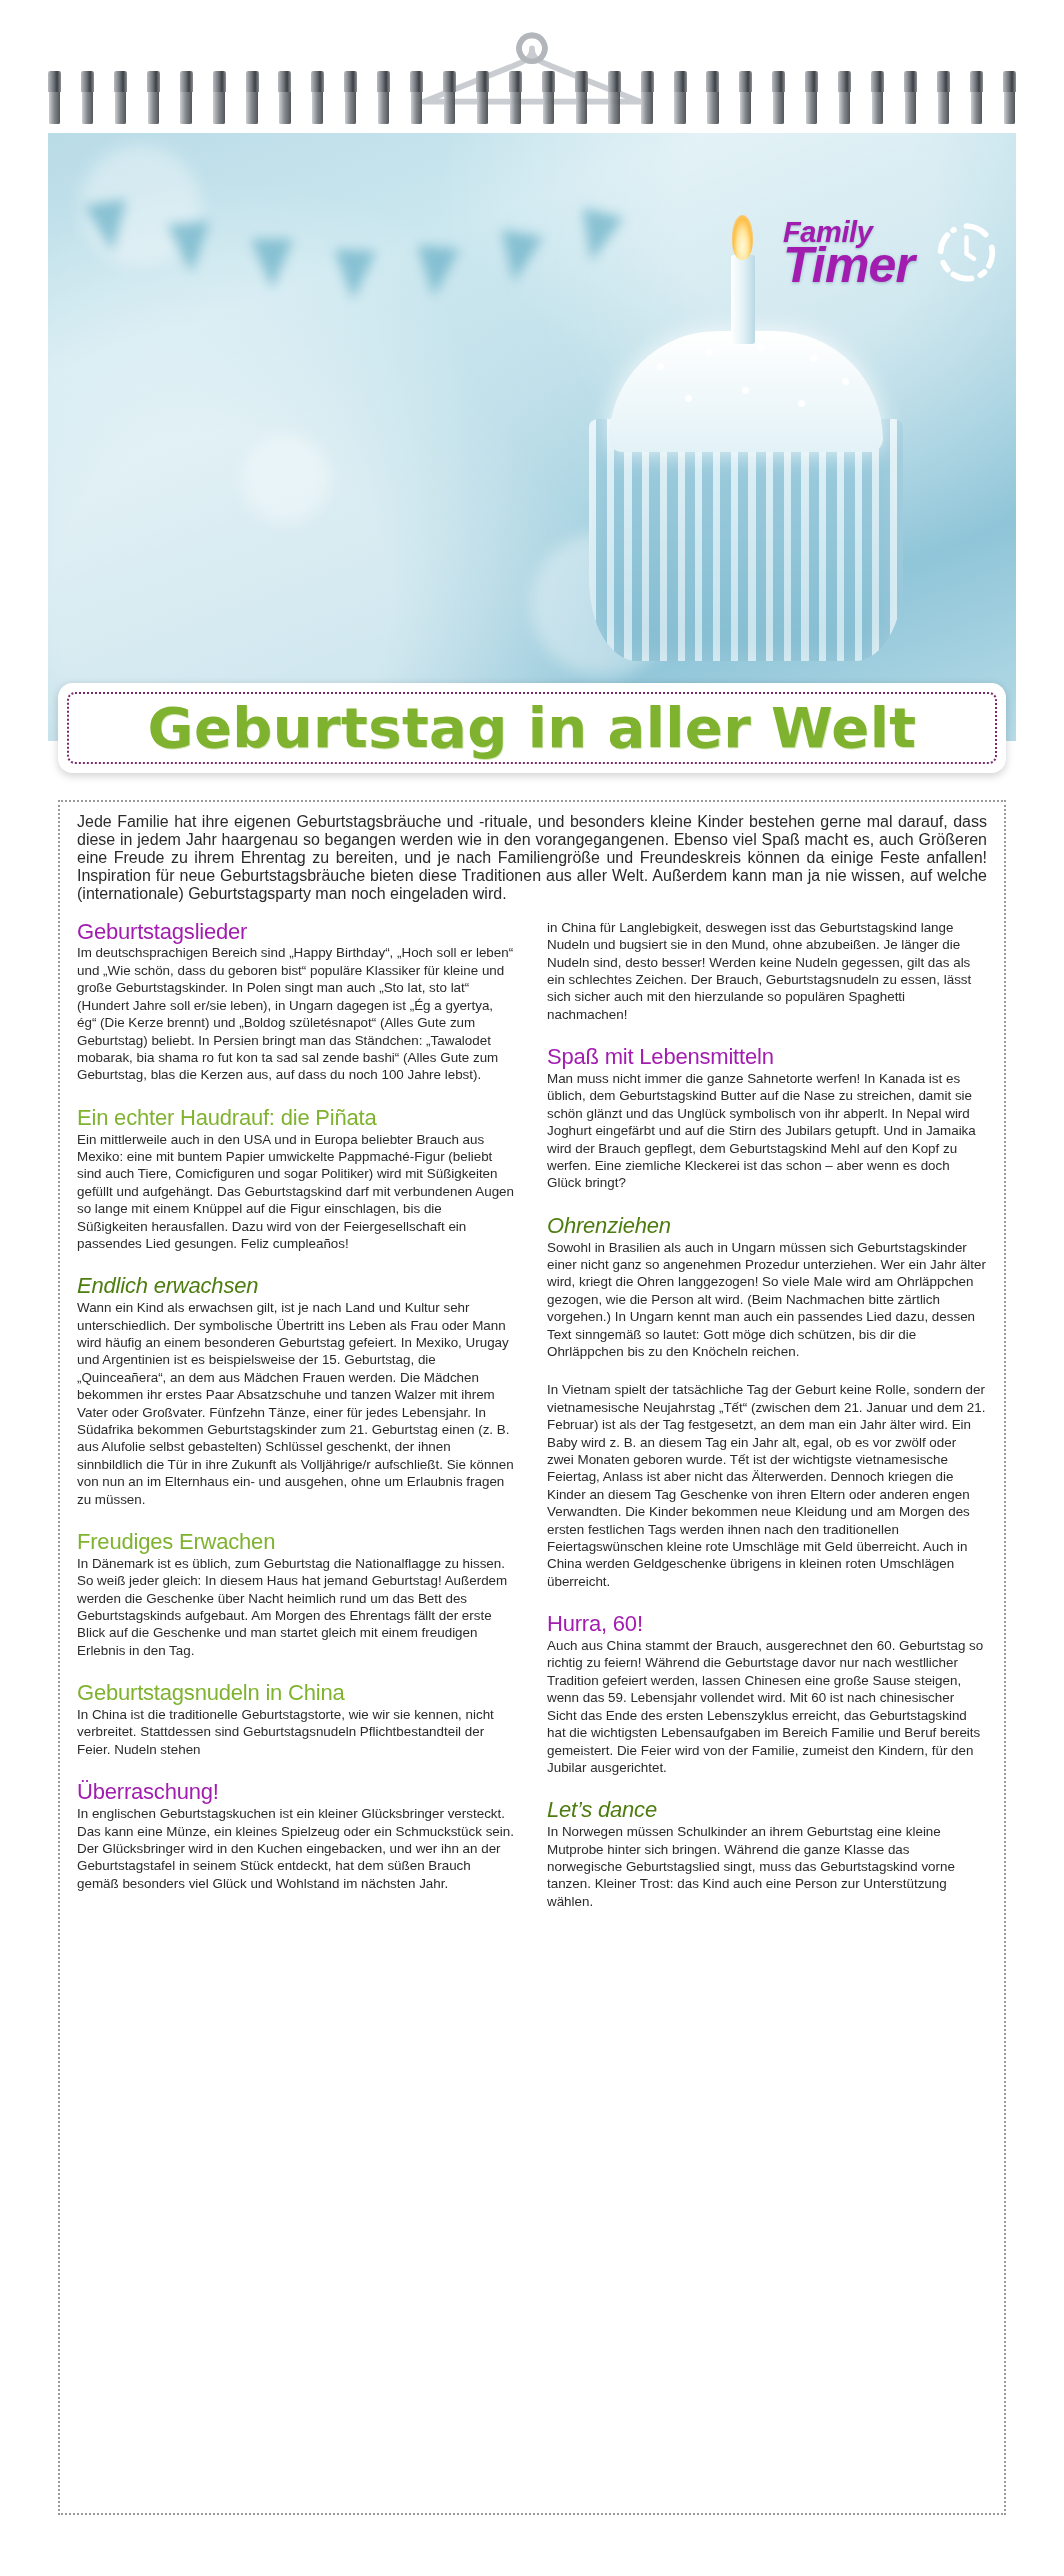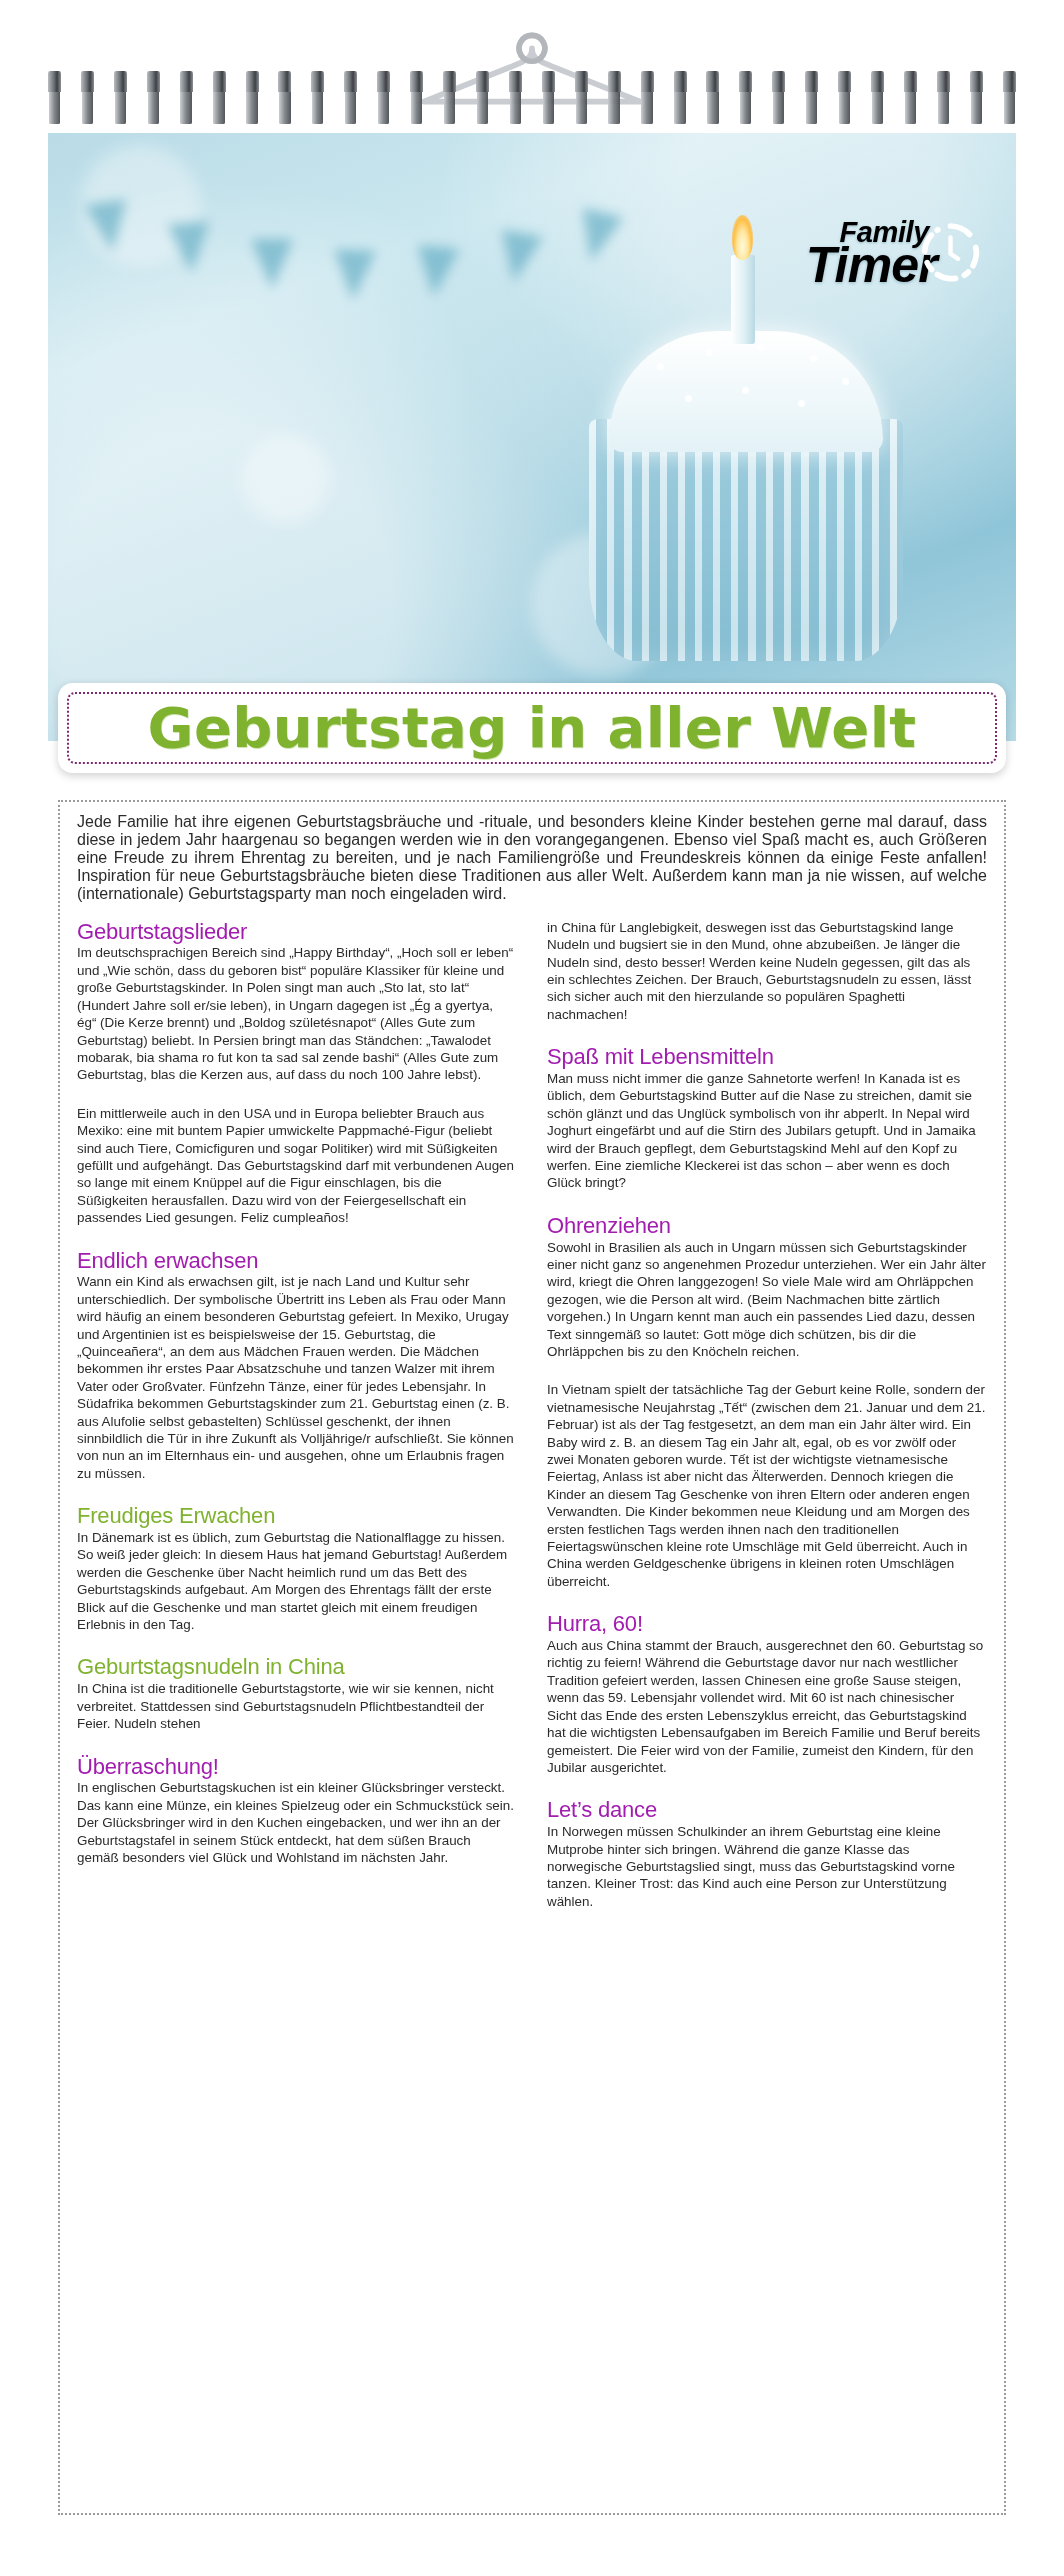--- a/index.html
+++ b/index.html
@@ -142,25 +142,25 @@
   .bokeh {
     position:absolute;
     border-radius:50%;
     background:rgba(255,255,255,.35);
     filter:blur(8px);
   }
 
   
   #brand-logo {
     position:absolute;
-    right:32px; top:121px;
+    right:16px; top:121px;
     width:217px; height:97px;
     z-index:20;
-    color:#000000;
-    text-align:right;
+    color:#a21caf;
+    text-align:left;
   }
   #brand-family {
     font-size:29px;
     font-weight:bold;
     font-style:italic;
     letter-spacing:-0.4px;
     line-height:1;
     margin-right:55px;
     text-shadow:0 0.8px 2.4px rgba(70,120,140,.45);
   }
@@ -253,21 +253,21 @@
 
   .section-heading {
     font-size:22px;
     line-height:25px;
     margin:0 0 0.8px 0;
     font-weight:normal;
     letter-spacing:-0.2px;
   }
   .c-purple { color:#a21caf; }
   .c-green  { color:#7fb22e; }
-  .c-teal   { color:#a21caf; }
+  .c-teal   { color:#4d7c0f;font-style:italic; }
 
   .section-body {
     font-size:13.4px;
     line-height:17.4px;
     color:#2b2b2b;
     margin:0;
     text-align:left;
   }
   .spacer-top { margin-top:21px; }
 
@@ -351,20 +351,21 @@
       <div id="columns">
 
         <div class="column">
 
           <div class="article-section">
             <h2 class="section-heading c-purple">Geburtstagslieder</h2>
             <p class="section-body">Im deutschsprachigen Bereich sind „Happy Birthday“, „Hoch soll er leben“ und „Wie schön, dass du geboren bist“ populäre Klassiker für kleine und große Geburtstagskinder. In Polen singt man auch „Sto lat, sto lat“ (Hundert Jahre soll er/sie leben), in Ungarn dagegen ist „Ég a gyertya, ég“ (Die Kerze brennt) und „Boldog születésnapot“ (Alles Gute zum Geburtstag) beliebt. In Persien bringt man das Ständchen: „Tawalodet mobarak, bia shama ro fut kon ta sad sal zende bashi“ (Alles Gute zum Geburtstag, blas die Kerzen aus, auf dass du noch 100 Jahre lebst).</p>
           </div>
 
           <div class="article-section spacer-top">
+            <h2 class="section-heading c-green">Ein echter Haudrauf: die Piñata</h2>
             <p class="section-body">Ein mittlerweile auch in den USA und in Europa beliebter Brauch aus Mexiko: eine mit buntem Papier umwickelte Pappmaché-Figur (beliebt sind auch Tiere, Comicfiguren und sogar Politiker) wird mit Süßigkeiten gefüllt und aufgehängt. Das Geburtstagskind darf mit verbundenen Augen so lange mit einem Knüppel auf die Figur einschlagen, bis die Süßigkeiten herausfallen. Dazu wird von der Feiergesellschaft ein passendes Lied gesungen. Feliz cumpleaños!</p>
           </div>
 
           <div class="article-section spacer-top">
             <h2 class="section-heading c-teal">Endlich erwachsen</h2>
             <p class="section-body">Wann ein Kind als erwachsen gilt, ist je nach Land und Kultur sehr unterschiedlich. Der symbolische Übertritt ins Leben als Frau oder Mann wird häufig an einem besonderen Geburtstag gefeiert. In Mexiko, Urugay und Argentinien ist es beispielsweise der 15. Geburtstag, die „Quinceañera“, an dem aus Mädchen Frauen werden. Die Mädchen bekommen ihr erstes Paar Absatzschuhe und tanzen Walzer mit ihrem Vater oder Großvater. Fünfzehn Tänze, einer für jedes Lebensjahr. In Südafrika bekommen Geburtstagskinder zum 21. Geburtstag einen (z. B. aus Alufolie selbst gebastelten) Schlüssel geschenkt, der ihnen sinnbildlich die Tür in ihre Zukunft als Volljährige/r aufschließt. Sie können von nun an im Elternhaus ein- und ausgehen, ohne um Erlaubnis fragen zu müssen.</p>
           </div>
 
           <div class="article-section spacer-top">
             <h2 class="section-heading c-green">Freudiges Erwachen</h2>

